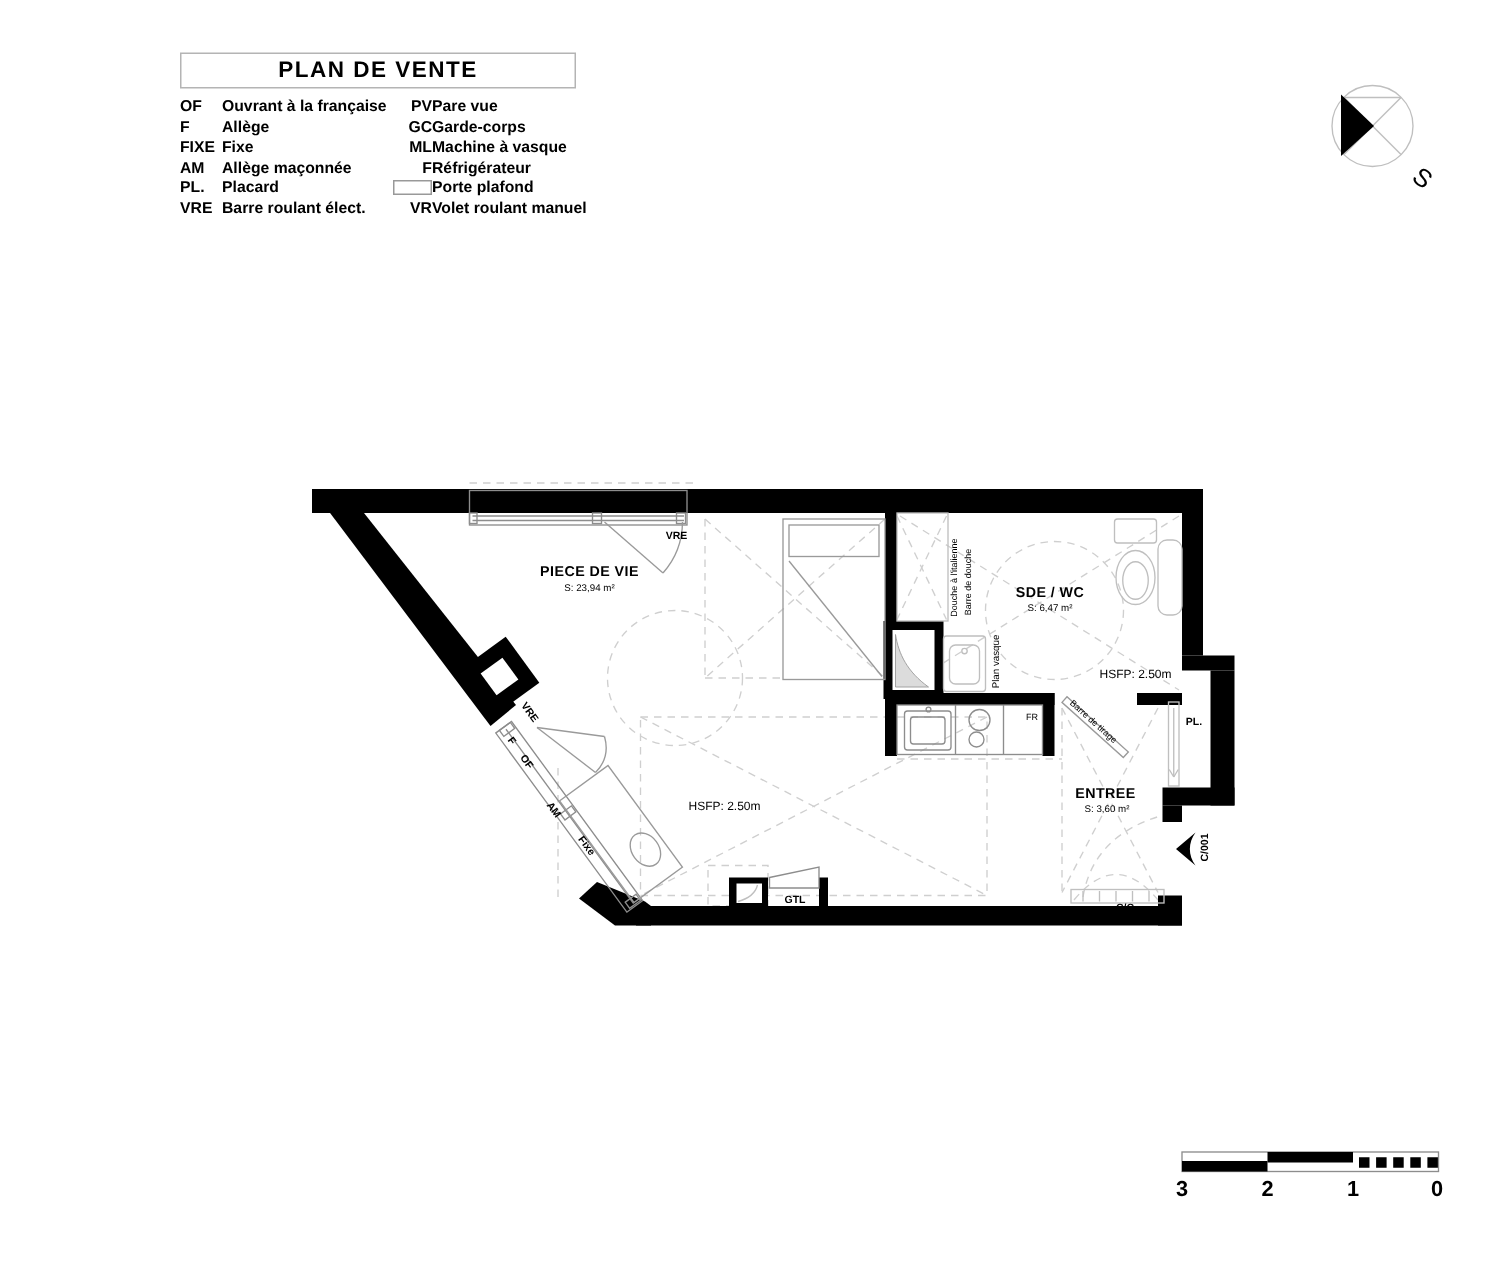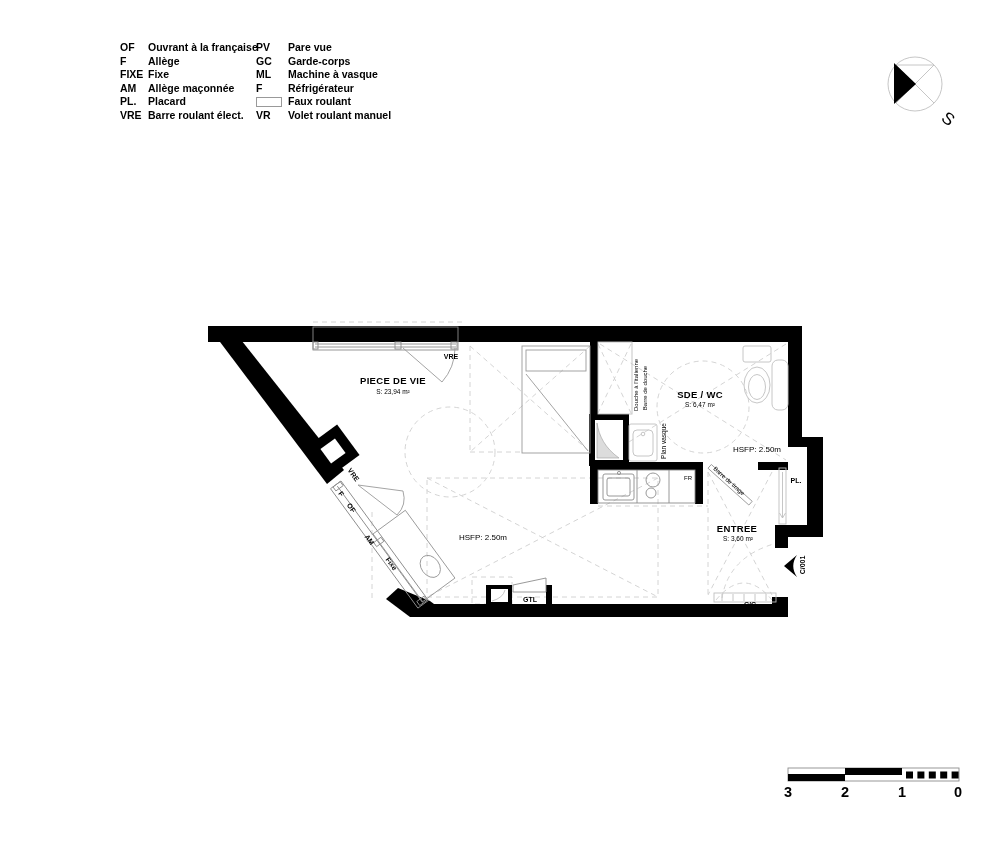--- a/index.html
+++ b/index.html
@@ -6,21 +6,21 @@
   .page{position:relative;width:1000px;height:857px;background:#fff;overflow:hidden;
         font-family:"Liberation Sans",sans-serif;color:#000;}
   
   .legend{position:absolute;left:120px;top:35px;width:264px;}
   .legend-title{border:1px solid #b4b4b4;background:#fff;text-align:center;
     font-weight:bold;font-size:15px;letter-spacing:1px;padding:2px 0 3px;}
   .legend-grid{margin-top:6px;font-size:10.5px;font-weight:bold;line-height:13.6px;}
   .lrow{display:flex;white-space:nowrap;}
   .lrow .a1{width:28px;flex:0 0 28px;}
   .lrow .l1{width:108px;flex:0 0 108px;}
-  .lrow .a2{width:32px;flex:0 0 32px;}
+  .lrow .a2{width:32px;flex:0 0 32px;text-align:right;}
   .lrow .l2{flex:1;}
   .swatch{display:inline-block;width:24px;height:8px;border:1px solid #999;background:#fff;vertical-align:middle;margin-top:-2px;}
   
   svg{position:absolute;left:0;top:0;}
   .wall{fill:#000;stroke:none;}
   .thin{stroke:#8d8d8d;stroke-width:0.9;fill:none;}
   .fix{stroke:#bfbfbf;stroke-width:0.9;fill:none;}
   .dash{stroke:#cfcfcf;stroke-width:0.9;fill:none;stroke-dasharray:5 4;}
   .furn{stroke:#9a9a9a;stroke-width:0.9;fill:none;}
   text{fill:#000;}
@@ -30,20 +30,21 @@
   .t-sm{font-size:6px;}
   .t-hsfp{font-size:8px;}
   .t-scale{font-weight:bold;font-size:14.5px;}
 </style>
 </head>
 <body>
 
 <div class="page">
 
   <div class="legend">
+    <div class="legend-title">PLAN DE VENTE</div>
     <div class="legend-grid">
       <div class="lrow">
         <span class="a1">OF</span>
           <span class="l1">Ouvrant à la française</span>
           <span class="a2">PV</span>
           <span class="l2">Pare vue</span>
       </div>
       <div class="lrow">
         <span class="a1">F</span>
           <span class="l1">Allège</span>
@@ -59,21 +60,21 @@
       <div class="lrow">
         <span class="a1">AM</span>
           <span class="l1">Allège maçonnée</span>
           <span class="a2">F</span>
           <span class="l2">Réfrigérateur</span>
       </div>
       <div class="lrow">
         <span class="a1">PL.</span>
           <span class="l1">Placard</span>
           <span class="a2"><span class="swatch"></span></span>
-          <span class="l2">Faux roulant</span>
+          <span class="l2">Porte plafond</span>
       </div>
       <div class="lrow">
         <span class="a1">VRE</span>
           <span class="l1">Barre roulant élect.</span>
           <span class="a2">VR</span>
           <span class="l2">Volet roulant manuel</span>
       </div>
     </div>
   </div>
 

